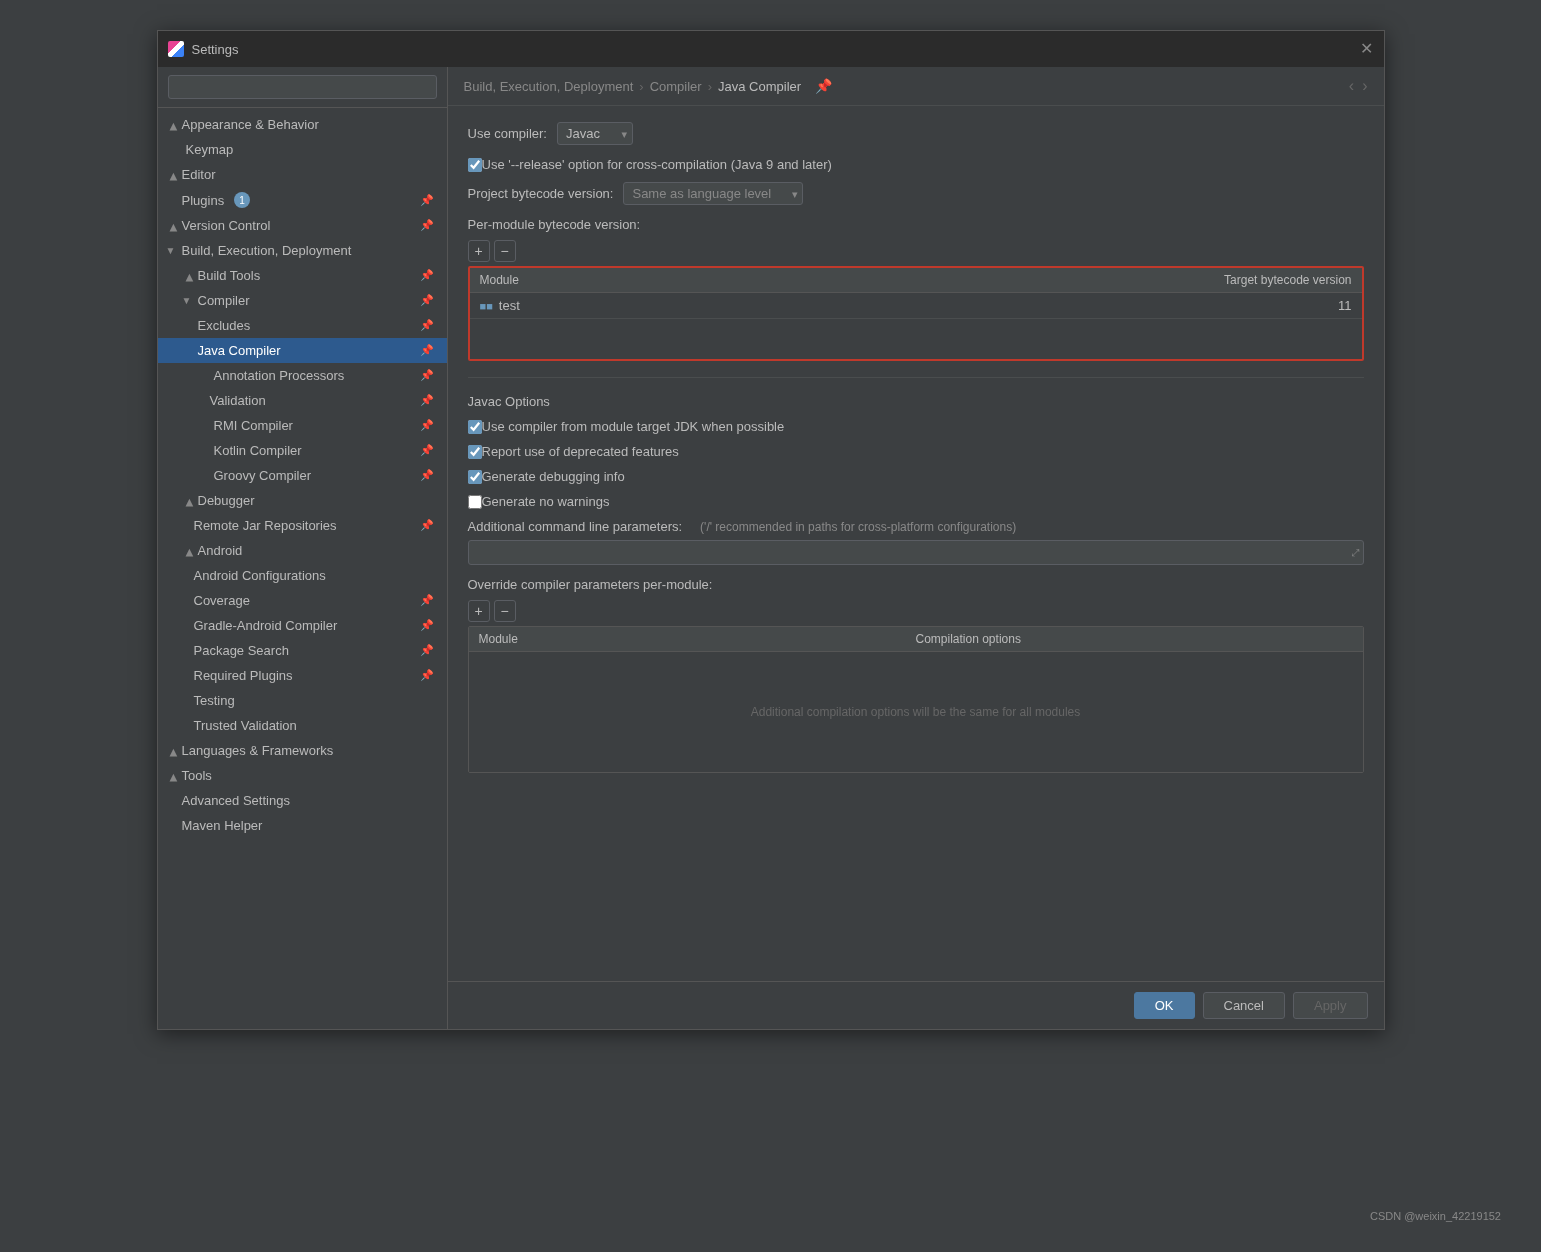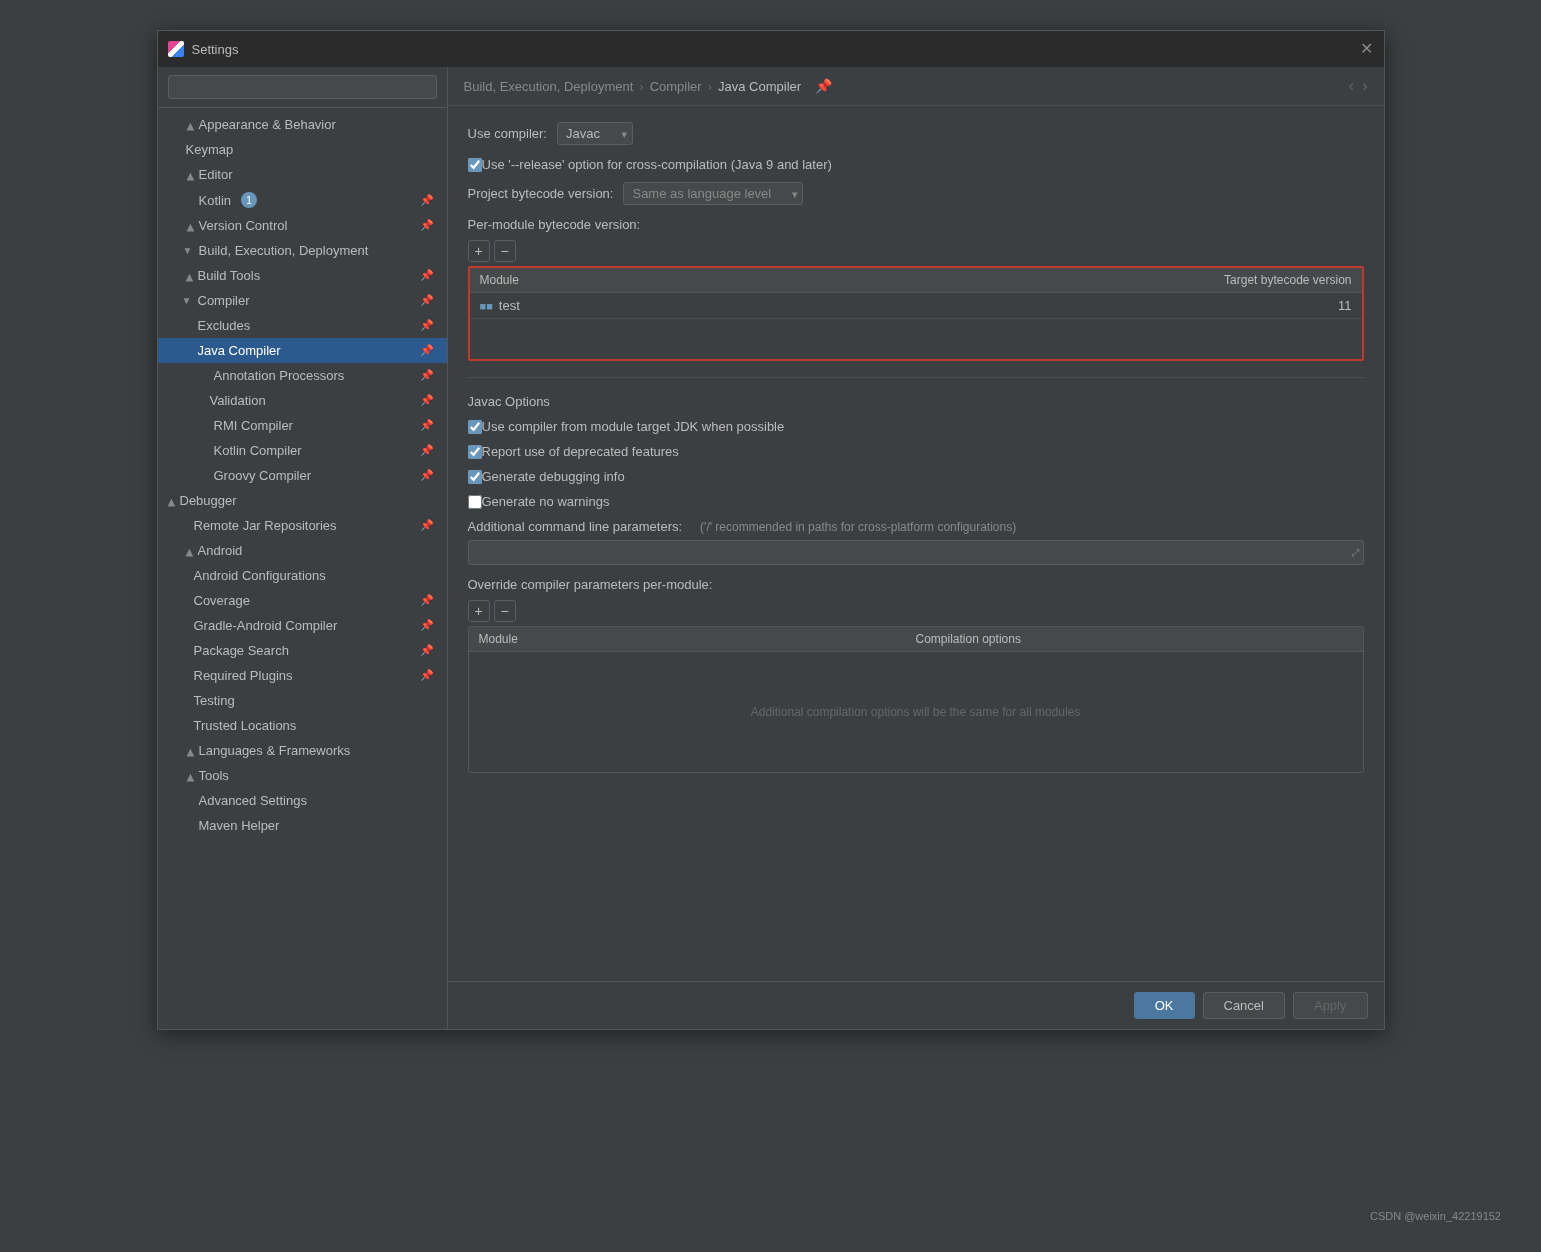--- a/index.html
+++ b/index.html
@@ -89,21 +89,21 @@
       padding: 5px 12px 5px 0;
       cursor: pointer;
       display: flex;
       align-items: center;
       gap: 4px;
       color: #bbb;
       font-size: 13px;
       user-select: none;
     }
     .sidebar-item.selected { background: #2d5a8e; color: #fff; }
-    .indent-0 { padding-left: 25px; }
+    .indent-0 { padding-left: 8px; }
     .indent-1 { padding-left: 20px; }
     .indent-2 { padding-left: 36px; }
     .indent-3 { padding-left: 52px; }
     .arrow { font-size: 10px; color: #888; width: 12px; flex-shrink: 0; }
     .arrow.down { transform: rotate(0deg); }
     .arrow.right { transform: rotate(-90deg); }
     .badge {
       background: #6897bb;
       color: #fff;
       border-radius: 50%;
@@ -334,21 +334,21 @@
           <span>Keymap</span>
         </div>
 
         <div class="sidebar-item indent-0">
           <span class="arrow right">▶</span>
           <span>Editor</span>
         </div>
 
         <div class="sidebar-item indent-0">
           <span style="width:12px;display:inline-block;"></span>
-          <span>Kotlin</span>
+          <span>Plugins</span>
           <span style="margin-left:6px;">
               <span class="badge">1</span>
             </span>
           <span class="pin-icon">📌</span>
         </div>
 
         <div class="sidebar-item indent-0">
           <span class="arrow right">▶</span>
           <span>Version Control</span>
           <span class="pin-icon">📌</span>
@@ -399,21 +399,21 @@
         <div class="sidebar-item indent-3" style="padding-left:56px;">
           <span>Kotlin Compiler</span>
           <span class="pin-icon">📌</span>
         </div>
 
         <div class="sidebar-item indent-3" style="padding-left:56px;">
           <span>Groovy Compiler</span>
           <span class="pin-icon">📌</span>
         </div>
 
-        <div class="sidebar-item indent-1" style="padding-left:6px;">
+        <div class="sidebar-item indent-1" style="padding-left:24px;">
           <span class="arrow right">▶</span>
           <span>Debugger</span>
         </div>
 
         <div class="sidebar-item indent-1" style="padding-left:36px;">
           <span>Remote Jar Repositories</span>
           <span class="pin-icon">📌</span>
         </div>
 
         <div class="sidebar-item indent-1" style="padding-left:24px;align-items:center;">
@@ -443,21 +443,21 @@
         <div class="sidebar-item indent-1" style="padding-left:36px;">
           <span>Required Plugins</span>
           <span class="pin-icon">📌</span>
         </div>
 
         <div class="sidebar-item indent-1" style="padding-left:36px;">
           <span>Testing</span>
         </div>
 
         <div class="sidebar-item indent-1" style="padding-left:36px;">
-          <span>Trusted Locations</span>
+          <span>Trusted Validation</span>
         </div>
 
         <div class="sidebar-item indent-0">
           <span class="arrow right">▶</span>
           <span>Languages &amp; Frameworks</span>
         </div>
 
         <div class="sidebar-item indent-0">
           <span class="arrow right">▶</span>
           <span>Tools</span>

